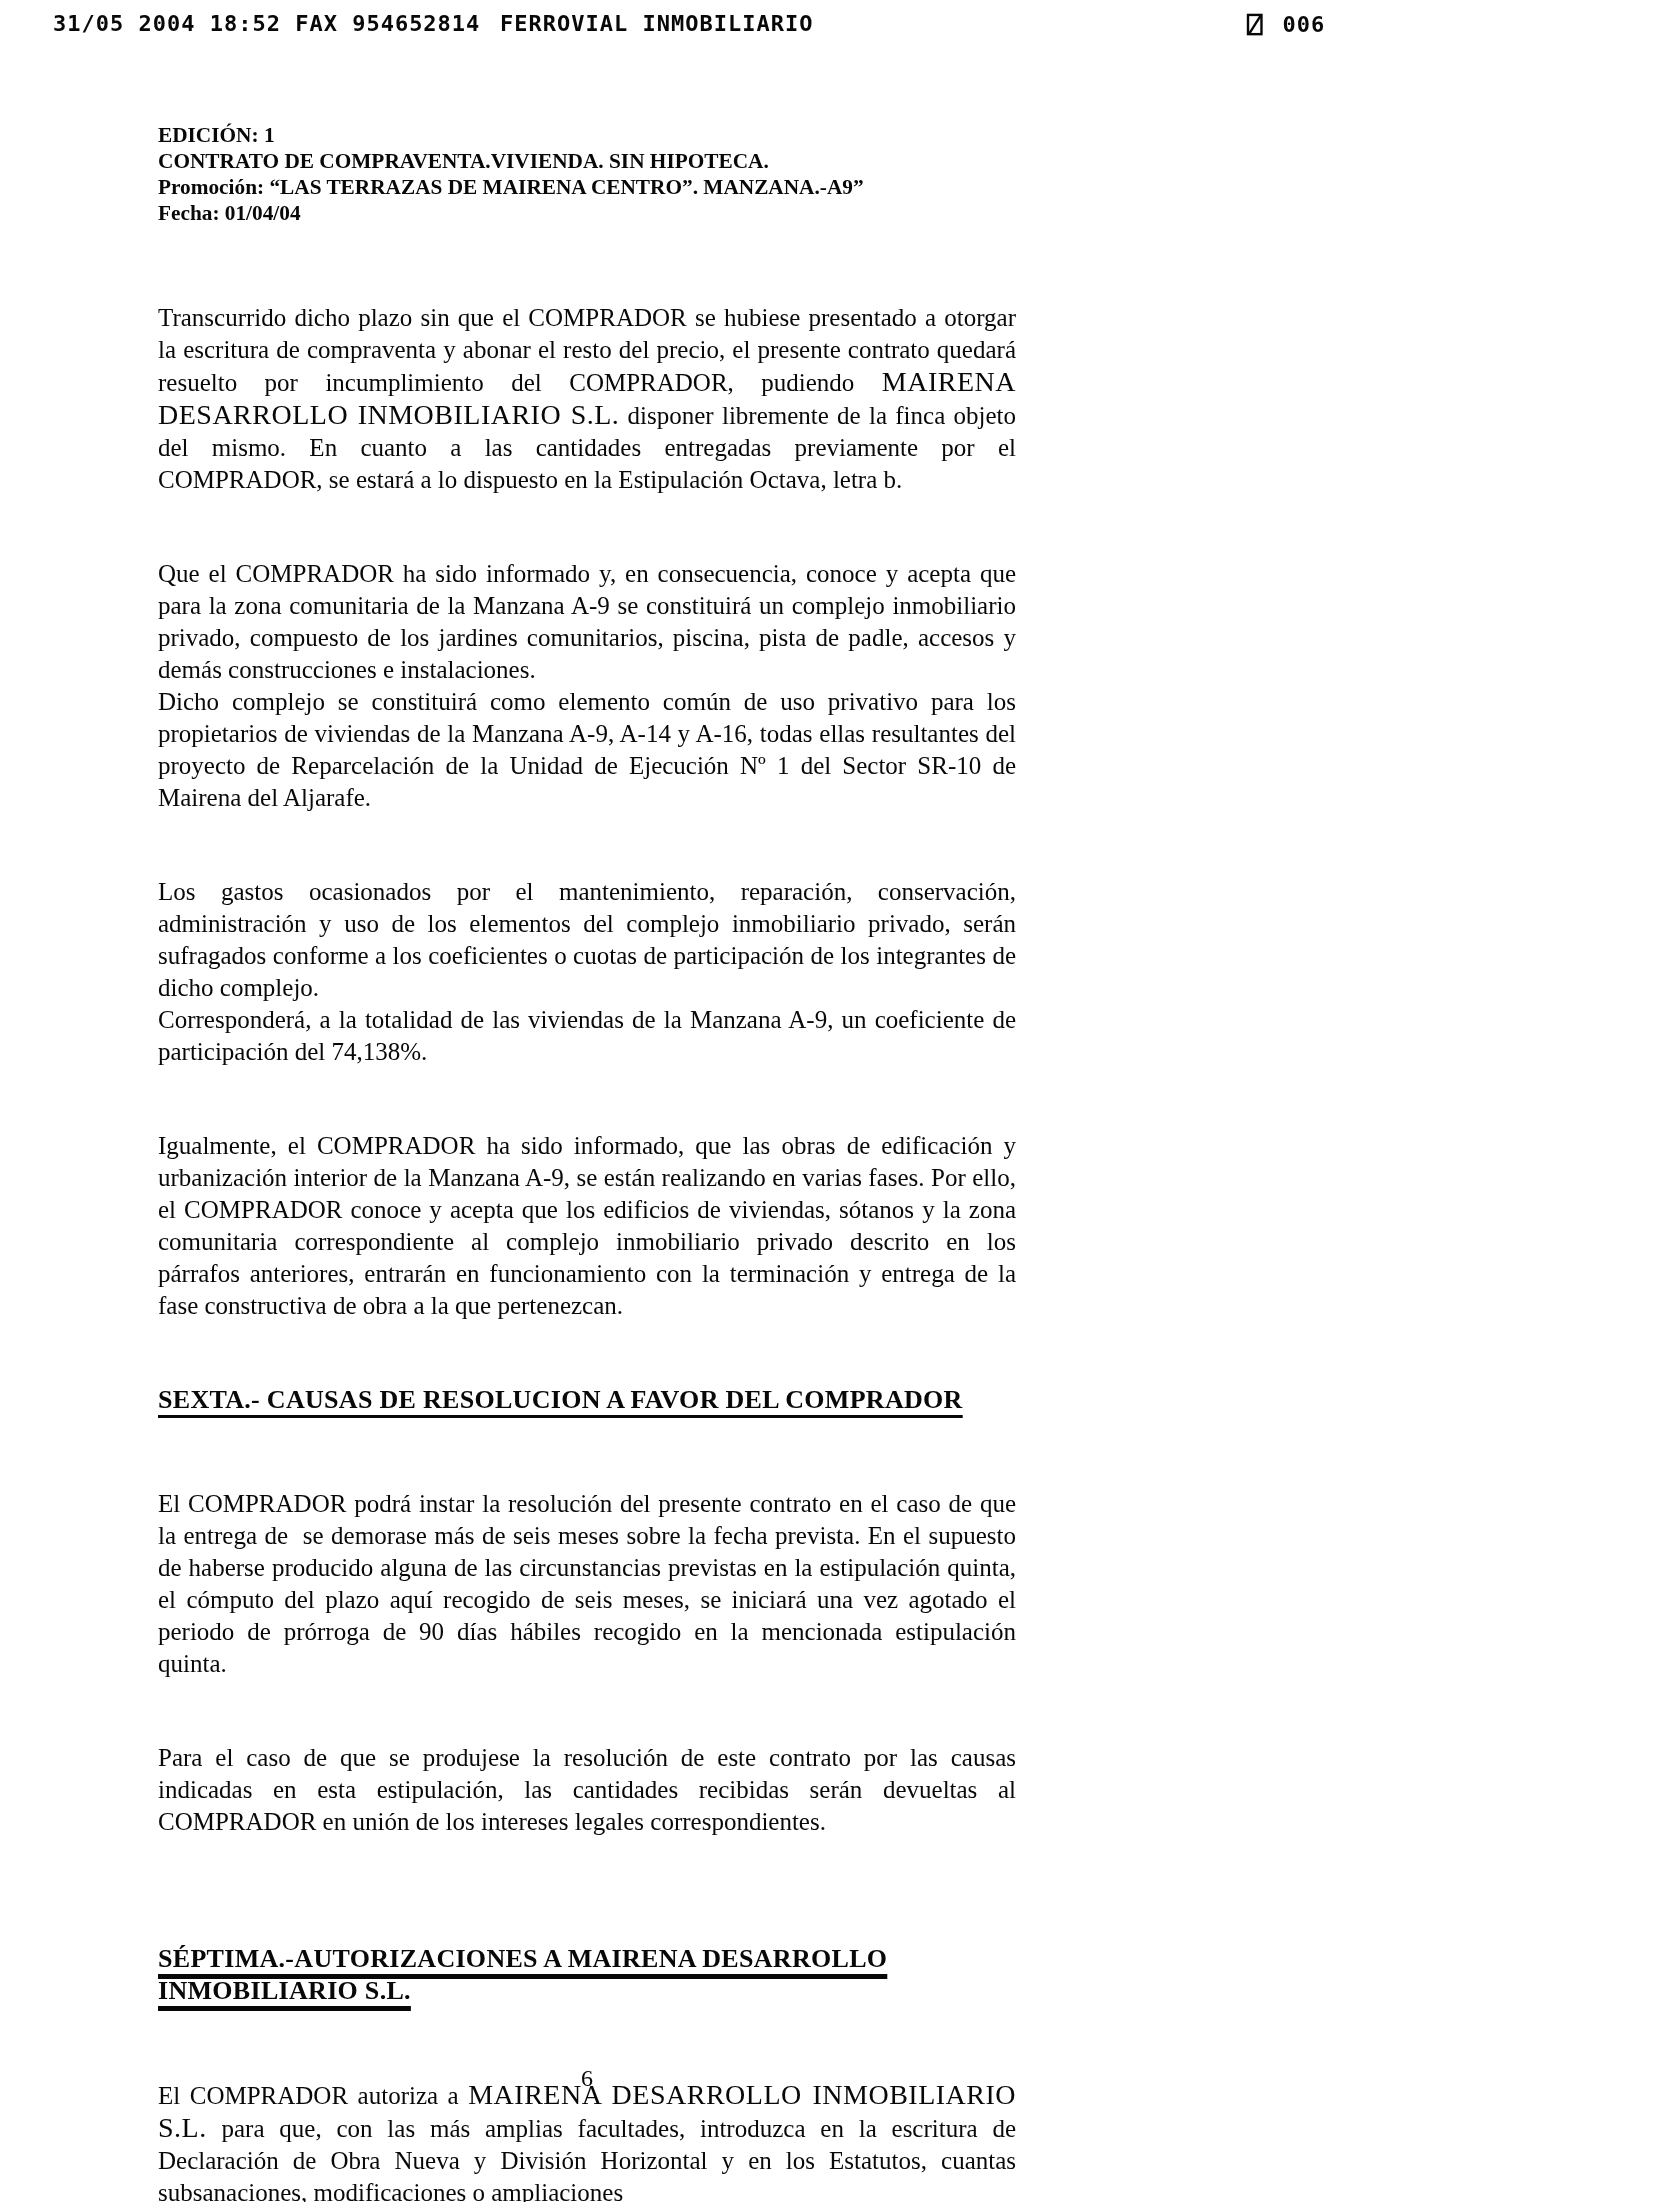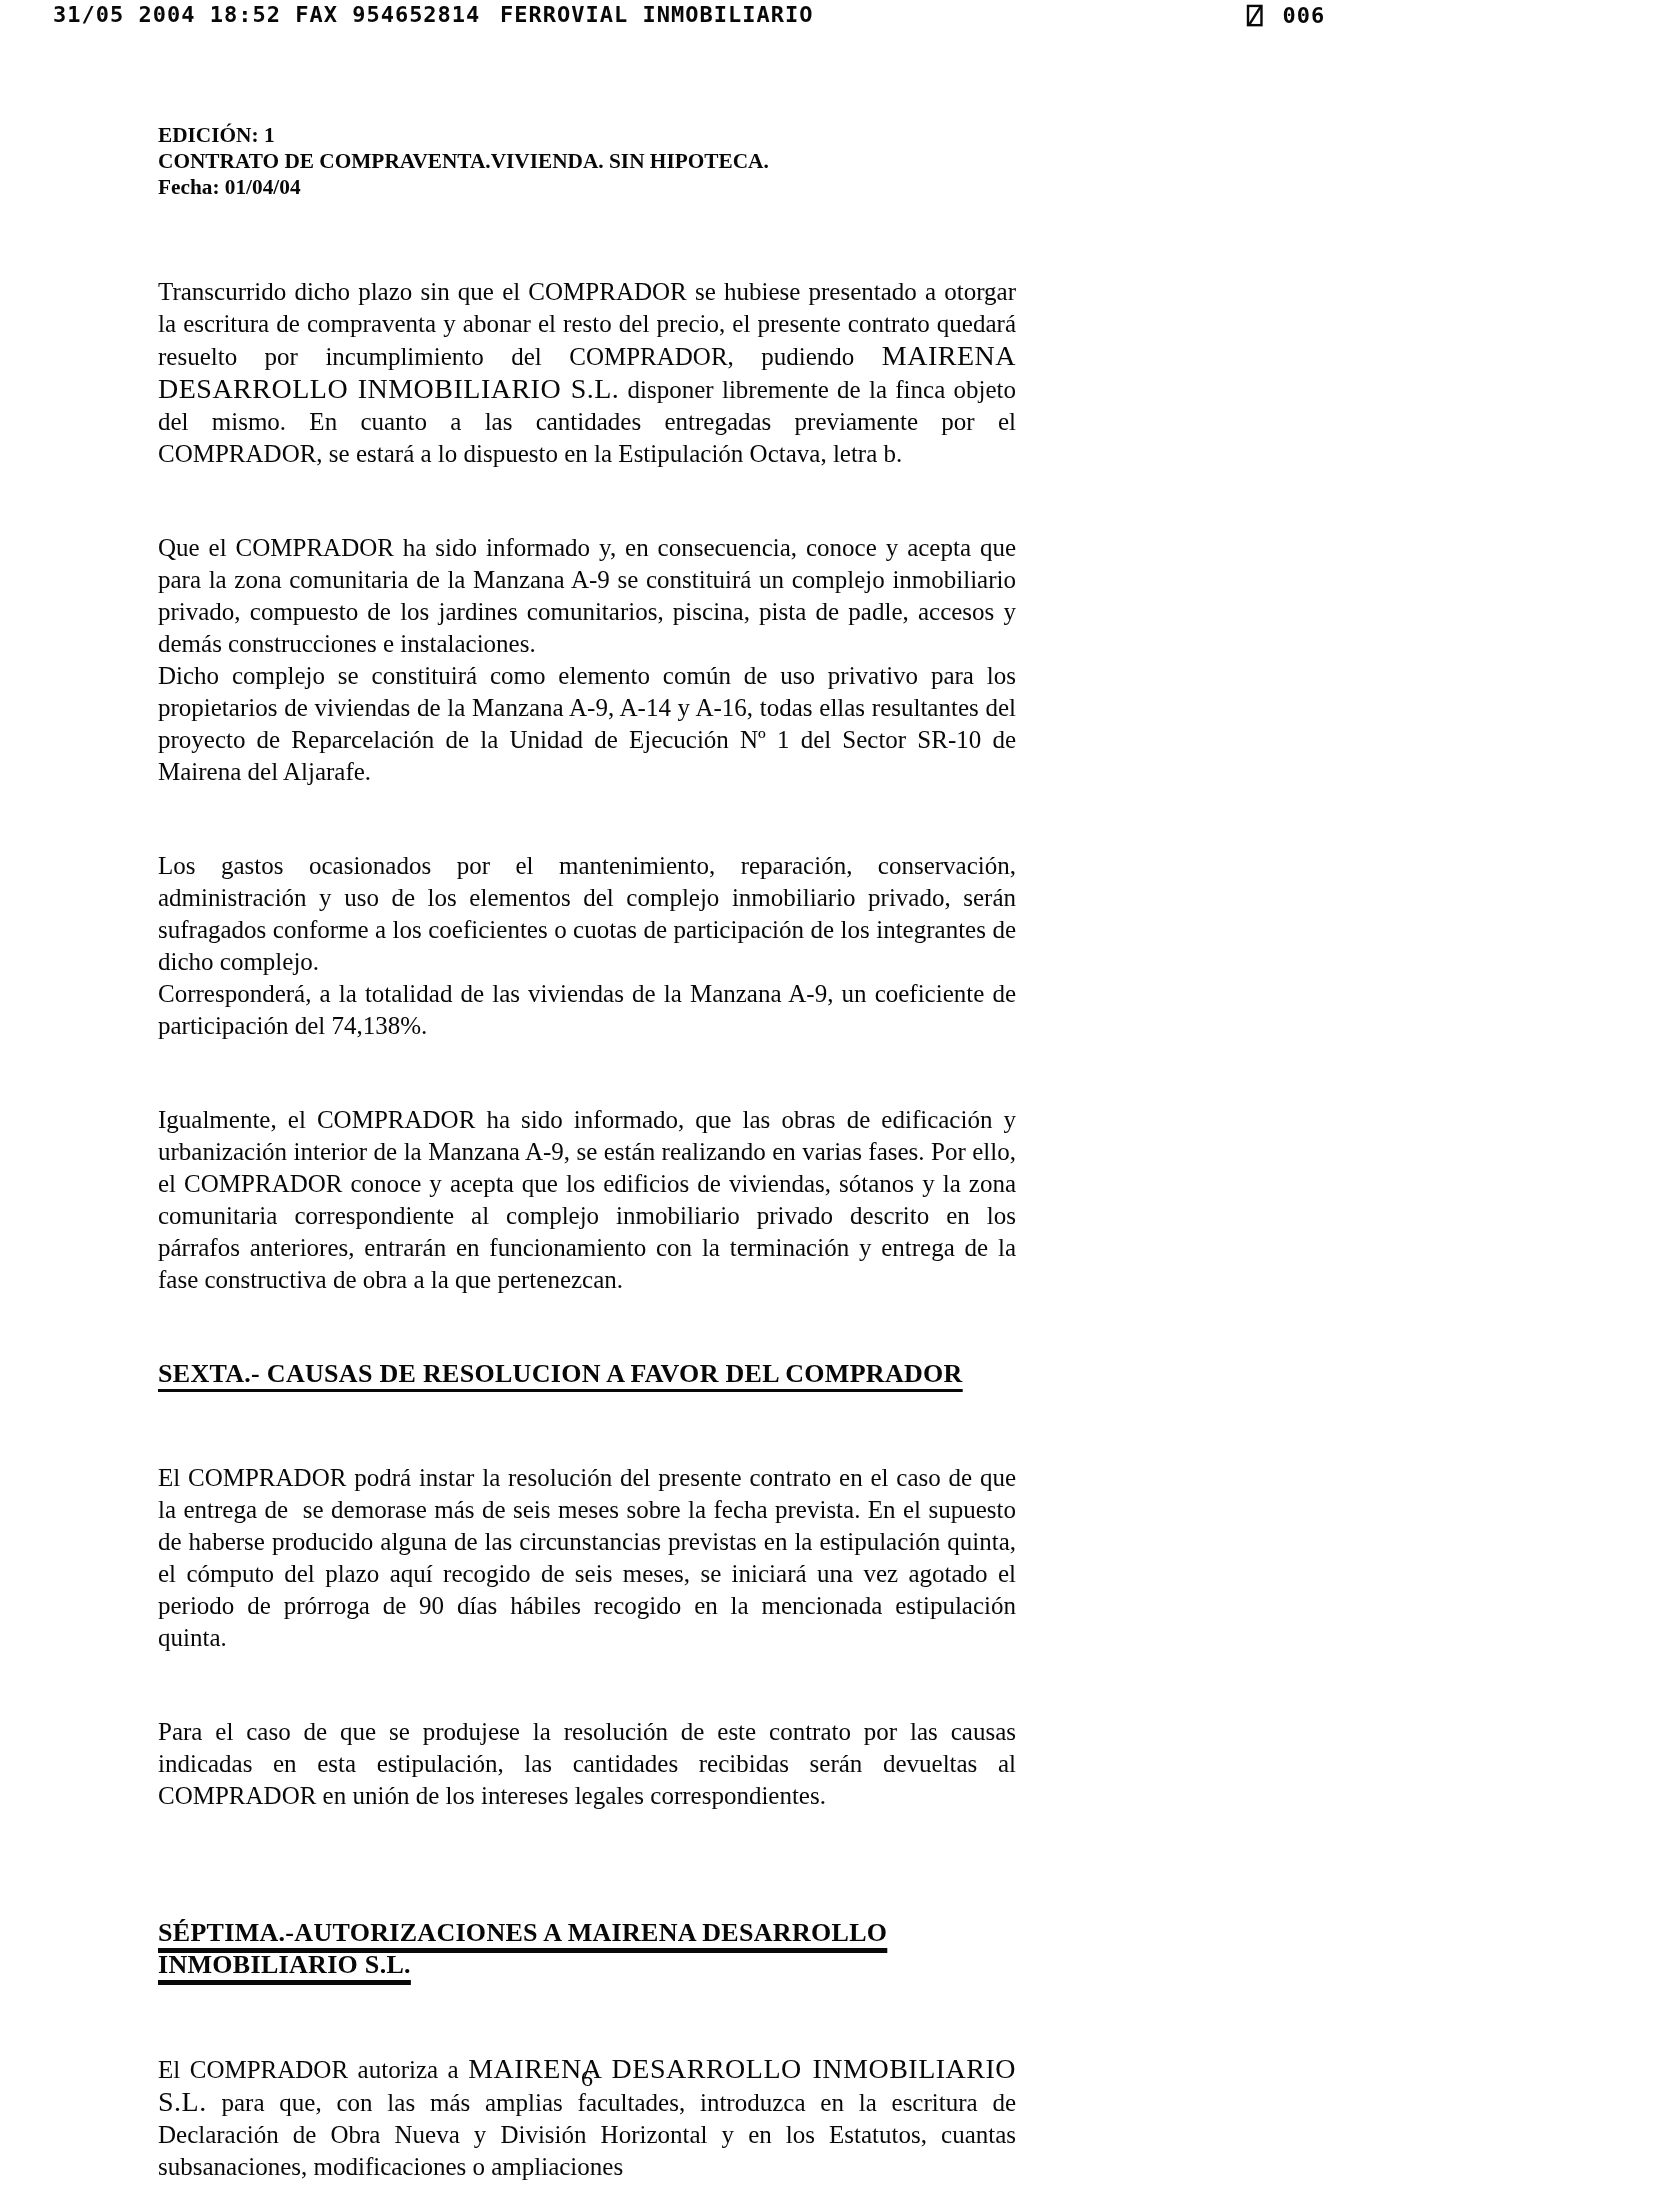--- a/index.html
+++ b/index.html
@@ -8,21 +8,21 @@
     width: 1677px;
     height: 2203px;
     background: #ffffff;
     color: #080808;
     overflow: hidden;
   }
 
   
   .fax-header {
     position: absolute;
-    top: 2px; left: 0;
+    top: 11px; left: 0;
     width: 100%;
     height: 33px;
     font-family: "DejaVu Sans Mono", monospace;
     font-weight: bold;
     font-size: 22px;
     letter-spacing: 1px;
     white-space: nowrap;
   }
   .fax-ts   { position: absolute; left: 53px;  top: 0; }
   .fax-from { position: absolute; left: 500px; top: 0; }
@@ -101,20 +101,21 @@
       </svg>
       <span>006</span>
     </span>
   </header>
 
   <main class="content">
 
     <section class="doc-header">
       <div>EDICIÓN: 1</div>
       <div>CONTRATO DE COMPRAVENTA.VIVIENDA. SIN HIPOTECA.</div>
+      <div>Promoción: “LAS TERRAZAS DE MAIRENA CENTRO”. MANZANA.-A9”</div>
       <div>Fecha: 01/04/04</div>
     </section>
 
     <p class="para"><span>Transcurrido dicho plazo sin que el COMPRADOR se hubiese presentado a otorgar la escritura de compraventa y abonar el resto del precio, el presente contrato quedará resuelto por incumplimiento del COMPRADOR, pudiendo </span><span class="brand">MAIRENA DESARROLLO INMOBILIARIO S.L.</span><span> disponer libremente de la finca objeto del mismo. En cuanto a las cantidades entregadas previamente por el COMPRADOR, se estará a lo dispuesto en la Estipulación Octava, letra b.</span></p>
 
     <div class="para-group">
       <p>Que el COMPRADOR ha sido informado y, en consecuencia, conoce y acepta que para la zona comunitaria de la Manzana A-9 se constituirá un complejo inmobiliario privado, compuesto de los jardines comunitarios, piscina, pista de padle, accesos y demás construcciones e instalaciones.</p>
       <p>Dicho complejo se constituirá como elemento común de uso privativo para los propietarios de viviendas de la Manzana A-9, A-14 y A-16, todas ellas resultantes del proyecto de Reparcelación de la Unidad de Ejecución Nº 1 del Sector SR-10 de Mairena del Aljarafe.</p>
     </div>
 

